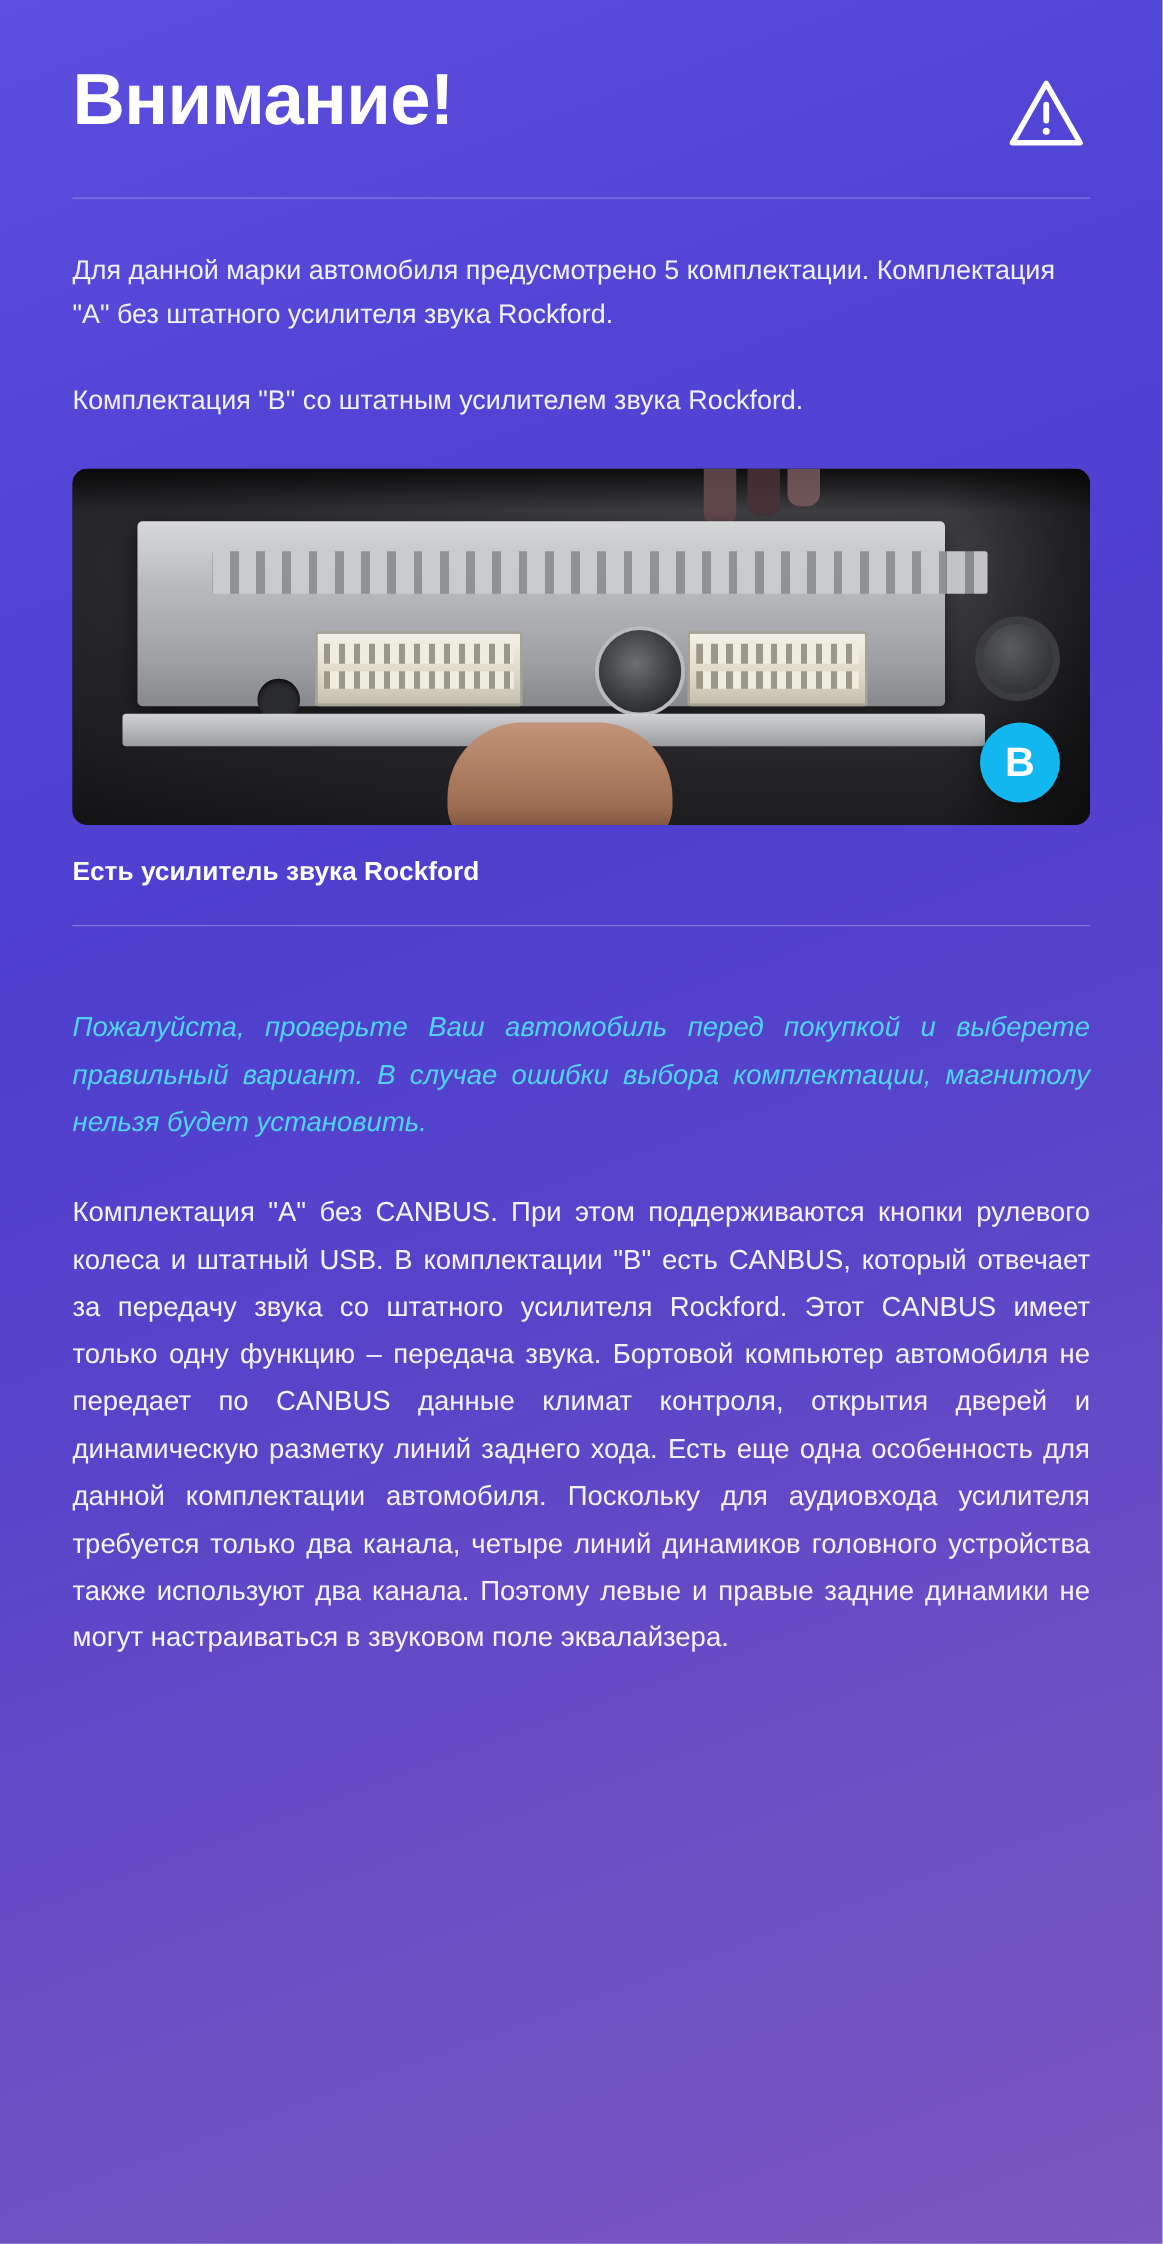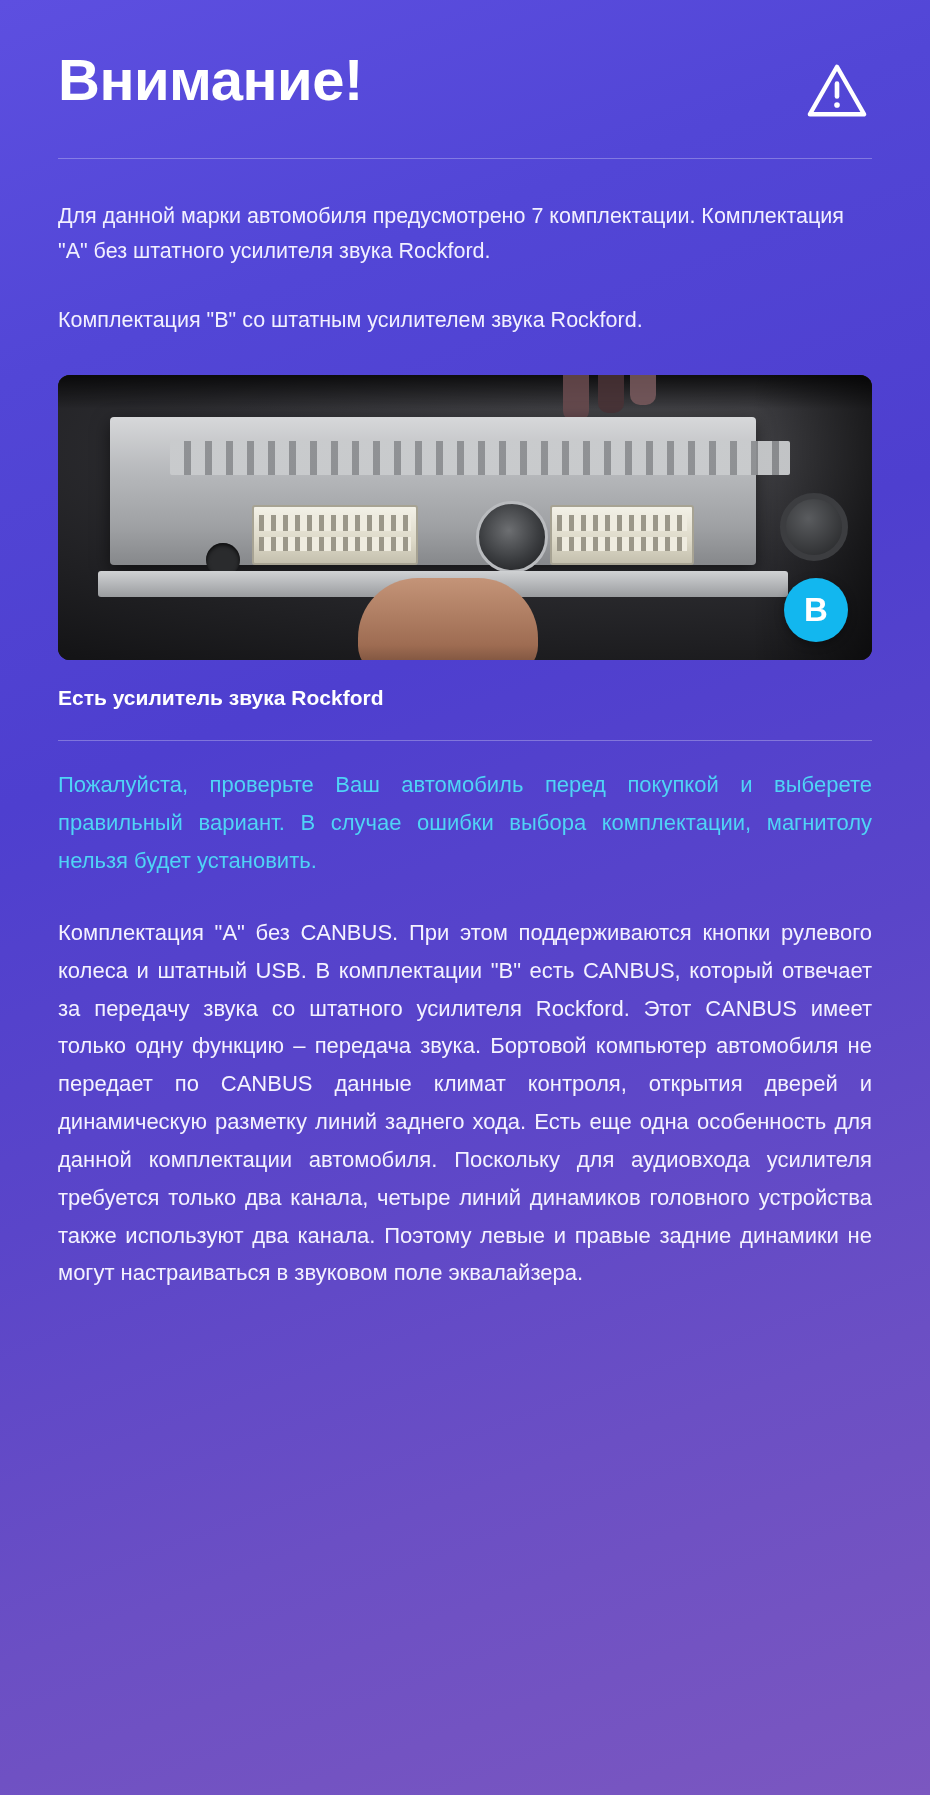--- a/index.html
+++ b/index.html
@@ -218,26 +218,27 @@
   }
   .caption {
     margin-top: 26px;
     text-align: left;
     font-size: 21px;
     font-weight: bold;
     color: #ffffff;
   }
   
   .highlight {
-    margin-top: 25px;
+    margin-top: 62px;
     font-size: 22px;
     line-height: 1.72;
     font-weight: 500;
     color: #4fd4f6;
     text-align: justify;
+    font-style: italic;
   }
   .body-text {
     margin-top: 34px;
     font-size: 22px;
     line-height: 1.72;
     color: #f4f2ff;
     text-align: justify;
     font-weight: 500;
   }
 </style>
@@ -253,21 +254,21 @@
         <path d="M32 7 L60 56 H4 Z" fill="none" stroke="#ffffff" stroke-width="4.5" stroke-linejoin="round"></path>
         <rect x="29.6" y="22" width="4.8" height="18" rx="2.4" fill="#ffffff"></rect>
         <circle cx="32" cy="46.5" r="2.9" fill="#ffffff"></circle>
       </svg>
     </span>
   </div>
 
   <div class="divider"></div>
 
   <div class="intro">
-    <p>Для данной марки автомобиля предусмотрено 7 комплектации. Комплектация "A" без штатного усилителя звука Rockford.</p>
+    <p>Для данной марки автомобиля предусмотрено 5 комплектации. Комплектация "A" без штатного усилителя звука Rockford.</p>
     <p>Комплектация "B" со штатным усилителем звука Rockford.</p>
   </div>
 
   <div class="photo-wrap">
     <div class="photo">
       <div class="ph-bg"></div>
       <div class="ph-top-shadow"></div>
       <div class="ph-cable c1"></div>
       <div class="ph-cable c2"></div>
       <div class="ph-cable c3"></div>

